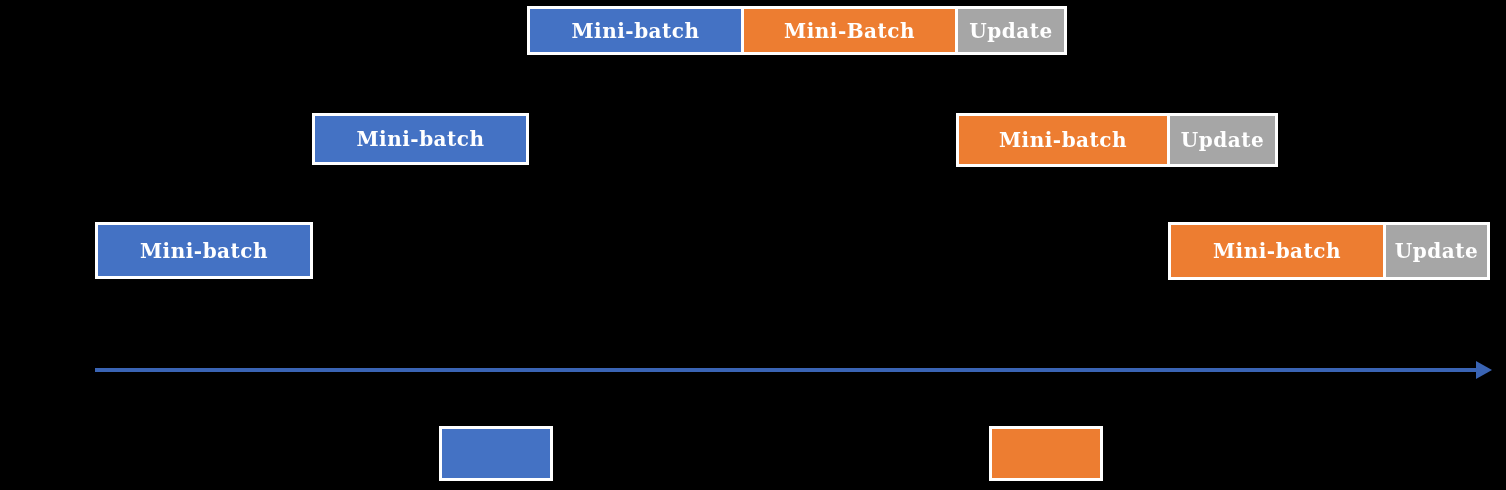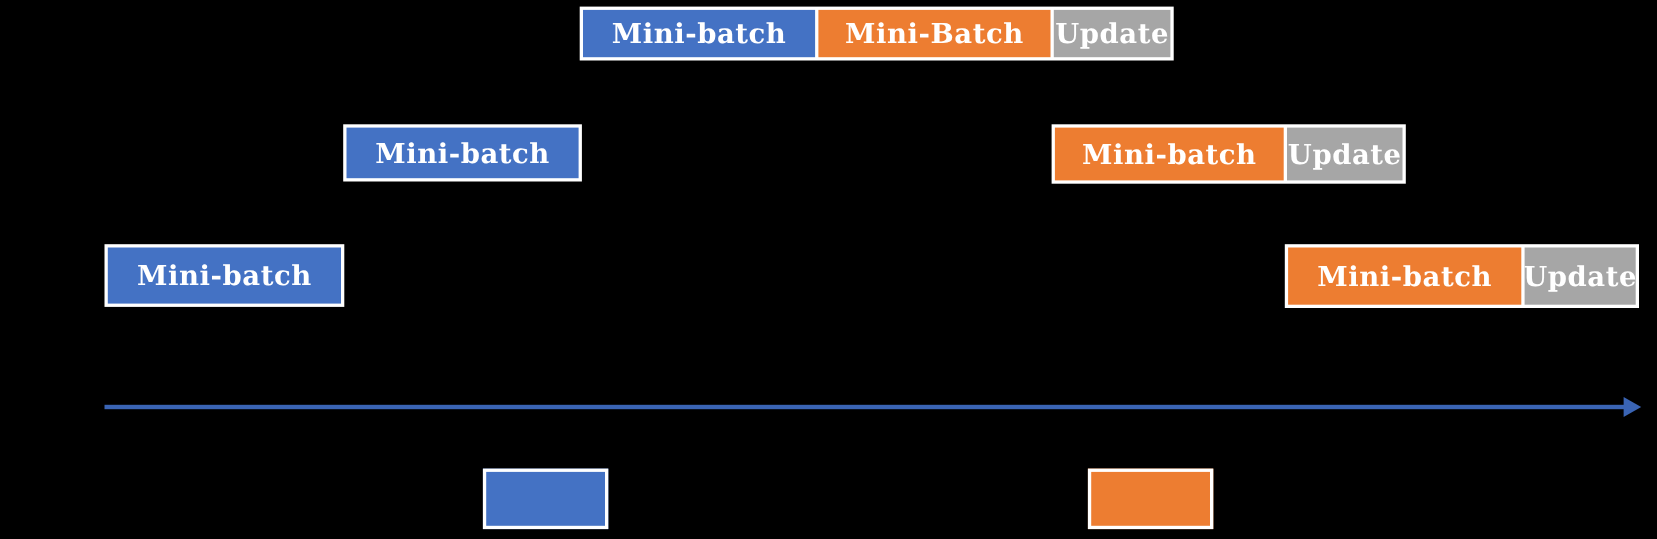--- a/index.html
+++ b/index.html
@@ -6,21 +6,21 @@
   .canvas{
     position:relative;width:1506px;height:490px;background:#000000;
     overflow:hidden;font-family:"DejaVu Serif","Liberation Serif",serif;
   }
   .group{
     position:absolute;background:#FFFFFF;display:flex;gap:3px;padding:3px;
     box-sizing:border-box;
   }
   .seg{
     display:flex;align-items:center;justify-content:center;
-    color:#FFFFFF;font-weight:bold;font-size:25px;letter-spacing:0.5px;
+    color:#FFFFFF;font-weight:bold;font-size:20px;letter-spacing:0.5px;
     white-space:nowrap;overflow:hidden;
   }
   .arrow-line{position:absolute;height:4px;}
   .arrow-head{position:absolute;width:0;height:0;border-style:solid;border-color:transparent;}
   .legend-swatch{position:absolute;border:3px solid #FFFFFF;box-sizing:border-box;}
 </style>
 </head>
 <body>
 
 <div class="canvas">

